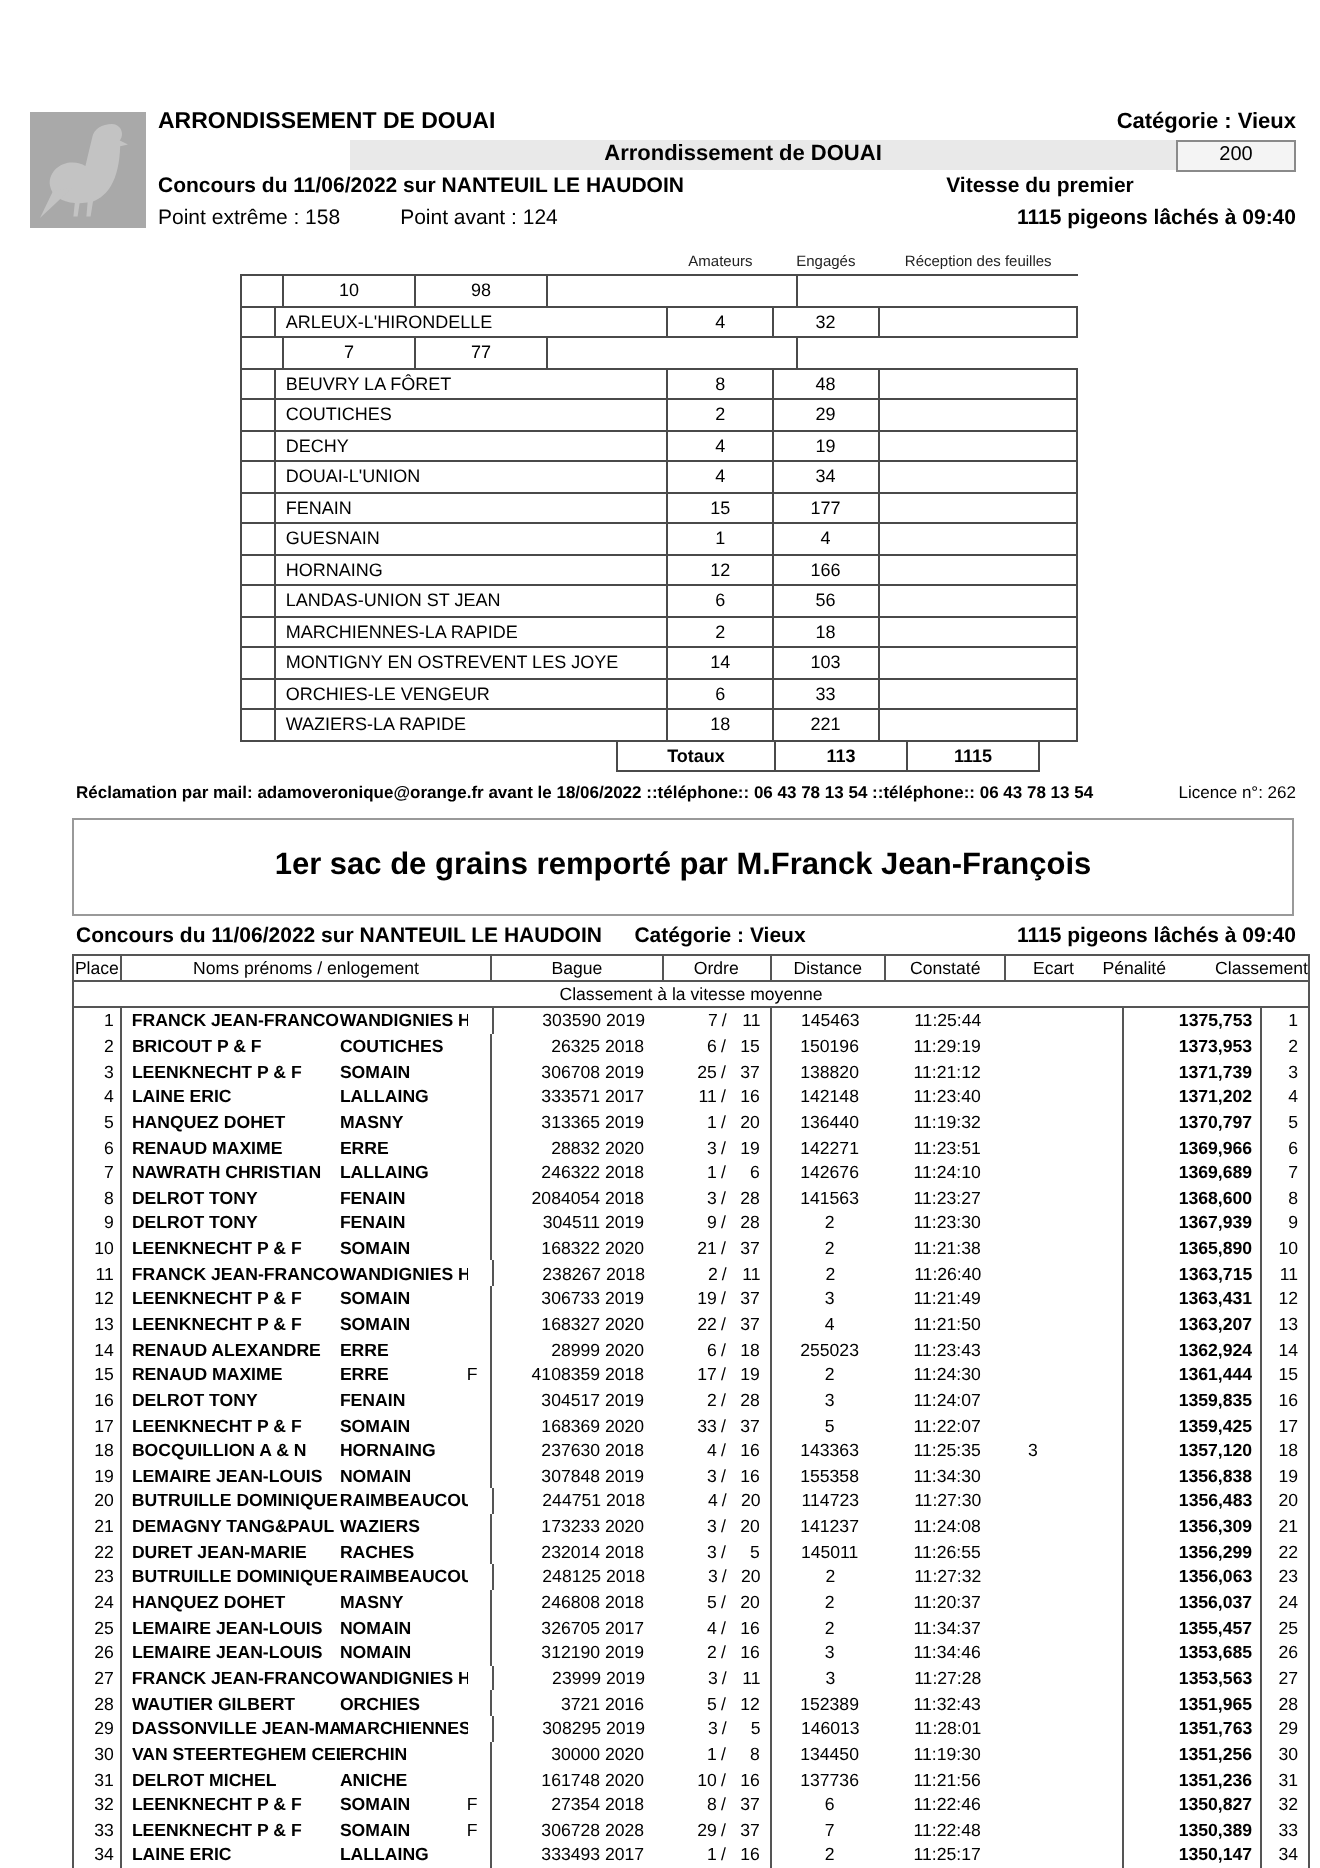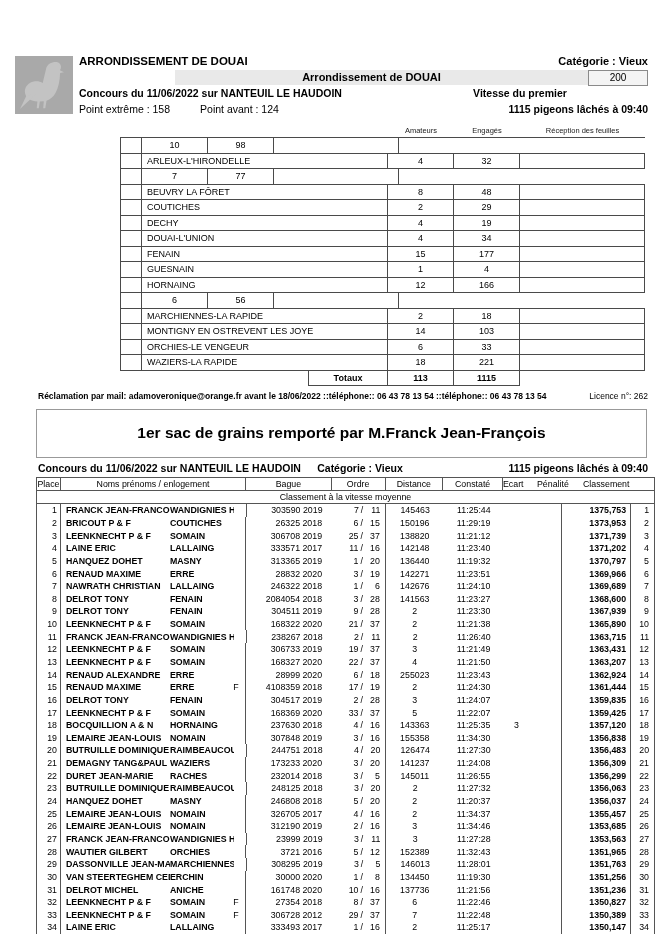--- a/index.html
+++ b/index.html
@@ -14,21 +14,21 @@
           font-size:11px;font-weight:bold;text-align:center;line-height:15px;padding-right:80px;box-sizing:border-box;}
   .h-code{position:absolute;right:12px;top:30px;width:58px;height:14px;background:#f4f4f4;
           border:1px solid #8a8a8a;font-size:10px;text-align:center;line-height:14px;}
   .h-conc{position:absolute;left:79px;top:47px;font-size:10.5px;font-weight:bold;}
   .h-speed{position:absolute;left:430px;top:47px;width:180px;text-align:center;font-size:10.5px;font-weight:bold;}
   .h-points{position:absolute;left:79px;top:63px;font-size:10.5px;}
   .h-points span{margin-right:30px;}
   .h-rel{position:absolute;right:12px;top:63px;font-size:10.5px;font-weight:bold;}
 
   
-  .ctab{position:absolute;left:120px;top:86px;width:525px;font-size:9px;}
+  .ctab{position:absolute;left:120px;top:86px;width:419px;font-size:9px;}
   .chead{display:flex;height:11px;font-size:7.5px;color:#222;}
   .chead .sp{width:268px;}
   .chead .cl3{width:66px;text-align:center;}
   .chead .cl4{width:66px;text-align:center;}
   .chead .cl5{width:125px;text-align:center;}
   .cbody{border-top:1px solid #4a4a4a;}
   .crow{display:flex;height:15.5px;box-sizing:border-box;border-bottom:1px solid #4a4a4a;}
   .crow>div{box-sizing:border-box;border-right:1px solid #4a4a4a;height:100%;display:flex;align-items:center;}
   .crow>div:first-child{border-left:1px solid #4a4a4a;}
   .c-chk{width:22px;}
@@ -58,21 +58,21 @@
   .r-rel{position:absolute;right:12px;top:422px;font-size:10.5px;font-weight:bold;}
 
   
   .rtab{position:absolute;left:36px;top:437px;width:619px;font-size:8.8px;}
   .rhead{display:flex;height:14px;box-sizing:border-box;border:1px solid #555;align-items:center;}
   .rhead>div{box-sizing:border-box;height:100%;display:flex;align-items:center;justify-content:center;border-right:1px solid #555;}
   .rhead>div:last-child{border-right:none;}
   .rh-pl{width:24px;}.rh-nm{width:186px;}.rh-bg{width:86px;}.rh-or{width:54px;}
   .rh-di{width:58px;}.rh-co{width:60px;}
   .rh-rest{width:151px;display:flex;}
-  .rh-rest span{display:inline-block;text-align:left;}
+  .rh-rest span{display:inline-block;text-align:right;}
   .rh-ec{width:34px;}.rh-pe{width:46px;}.rh-cl{width:71px;}
   .rband{height:13px;box-sizing:border-box;border:1px solid #555;border-top:none;
          display:flex;align-items:center;justify-content:center;}
   .rbody{border-left:1px solid #555;border-right:1px solid #555;border-bottom:1px solid #555;}
   .rrow{display:flex;height:12.65px;box-sizing:border-box;align-items:center;}
   .rrow>div{box-sizing:border-box;height:100%;display:flex;align-items:center;}
   .rc-pl{width:24px;justify-content:flex-end;padding-right:3px;border-right:1px solid #555;}
   .rc-nm{width:186px;border-right:1px solid #555;font-weight:bold;}
   .rc-nm .nm{width:104px;padding-left:5px;overflow:hidden;white-space:nowrap;}
   .rc-nm .cl{flex:1;overflow:hidden;white-space:nowrap;}
@@ -185,20 +185,21 @@
         </div>
         <div class="crow">
           <div class="c-chk"></div>
           <div class="c-name">HORNAING</div>
           <div class="c-am">12</div>
           <div class="c-en">166</div>
           <div class="c-rec"></div>
         </div>
         <div class="crow">
           <div class="c-chk"></div>
+          <div class="c-name">LANDAS-UNION ST JEAN</div>
           <div class="c-am">6</div>
           <div class="c-en">56</div>
           <div class="c-rec"></div>
         </div>
         <div class="crow">
           <div class="c-chk"></div>
           <div class="c-name">MARCHIENNES-LA RAPIDE</div>
           <div class="c-am">2</div>
           <div class="c-en">18</div>
           <div class="c-rec"></div>
@@ -646,21 +647,21 @@
             <div class="nm" style="display: inline-block;">BUTRUILLE DOMINIQUE</div>
             <div class="cl" style="display: inline-block;">RAIMBEAUCOU</div>
             <div class="sx" style="display: inline-block;"></div>
           </div>
           <div class="rc-bg">244751 2018</div>
           <div class="rc-or">
             <div class="o1" style="display: inline-block;">4</div>
             <div class="osl" style="display: inline-block;">/</div>
             <div class="o2" style="display: inline-block;">20</div>
           </div>
-          <div class="rc-di">126474</div>
+          <div class="rc-di">114723</div>
           <div class="rc-ti">11:27:30</div>
           <div class="rc-ec"></div>
           <div class="rc-pe"></div>
           <div class="rc-vi">1356,483</div>
           <div class="rc-rk">20</div>
         </div>
         <div class="rrow">
           <div class="rc-pl">21</div>
           <div class="rc-nm">
             <div class="nm" style="display: inline-block;">DEMAGNY TANG&amp;PAUL</div>
@@ -900,21 +901,21 @@
           <div class="rc-vi">1350,827</div>
           <div class="rc-rk">32</div>
         </div>
         <div class="rrow">
           <div class="rc-pl">33</div>
           <div class="rc-nm">
             <div class="nm" style="display: inline-block;">LEENKNECHT P &amp; F</div>
             <div class="cl" style="display: inline-block;">SOMAIN</div>
             <div class="sx" style="display: inline-block;">F</div>
           </div>
-          <div class="rc-bg">306728 2012</div>
+          <div class="rc-bg">306728 2028</div>
           <div class="rc-or">
             <div class="o1" style="display: inline-block;">29</div>
             <div class="osl" style="display: inline-block;">/</div>
             <div class="o2" style="display: inline-block;">37</div>
           </div>
           <div class="rc-di">7</div>
           <div class="rc-ti">11:22:48</div>
           <div class="rc-ec"></div>
           <div class="rc-pe"></div>
           <div class="rc-vi">1350,389</div>

